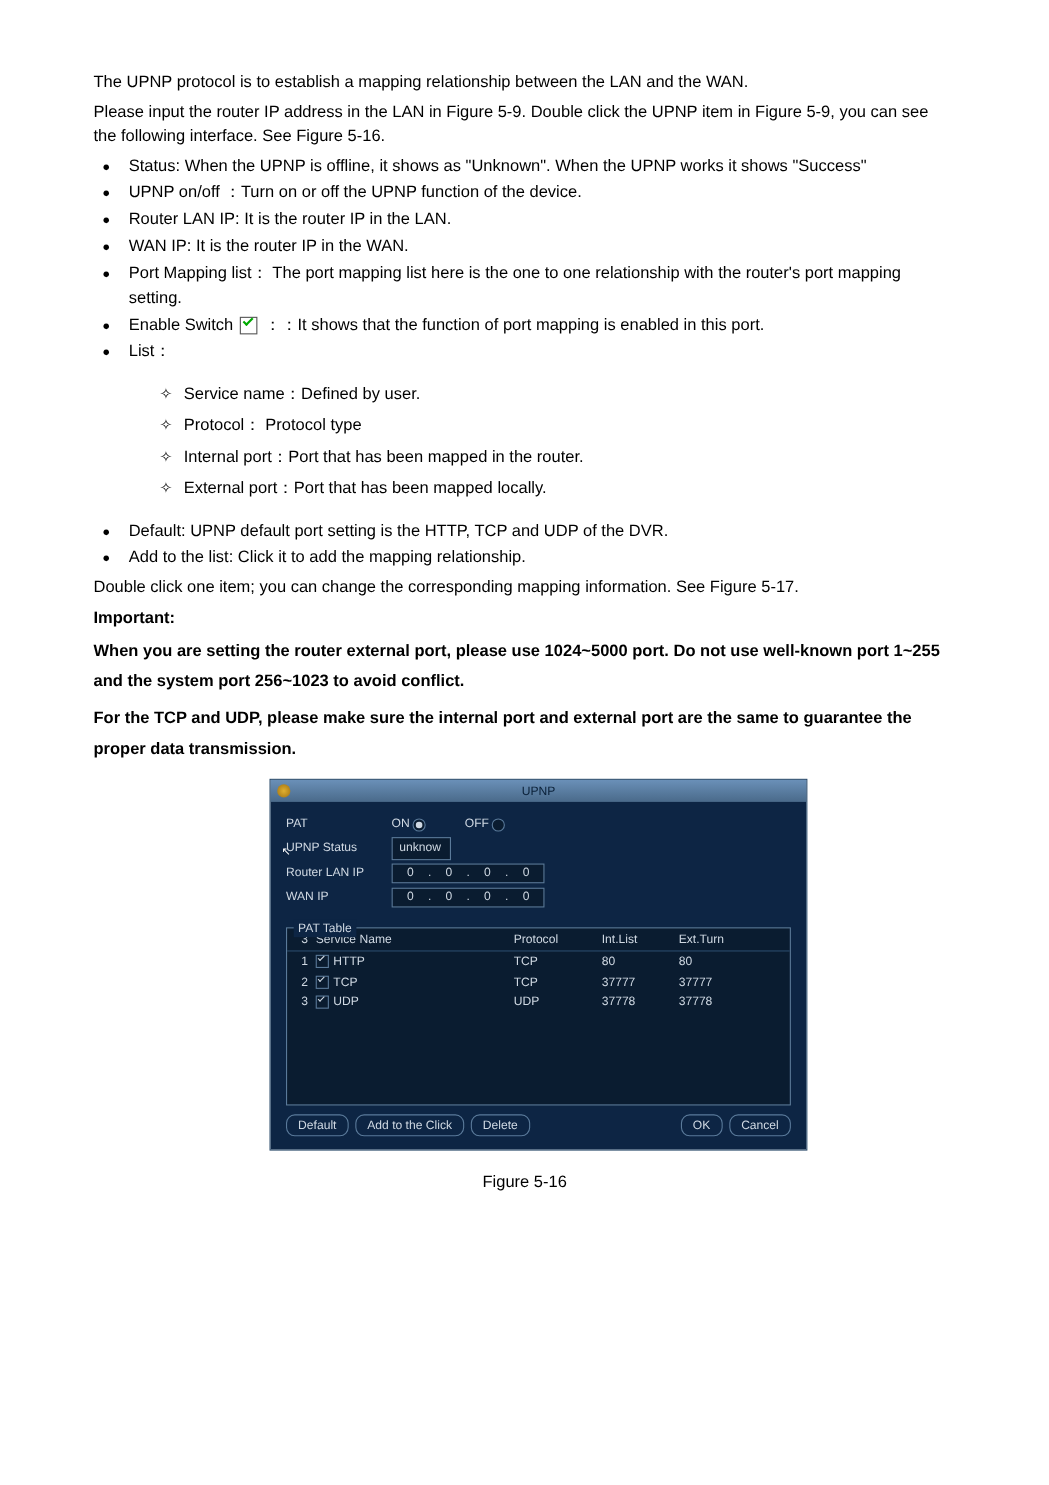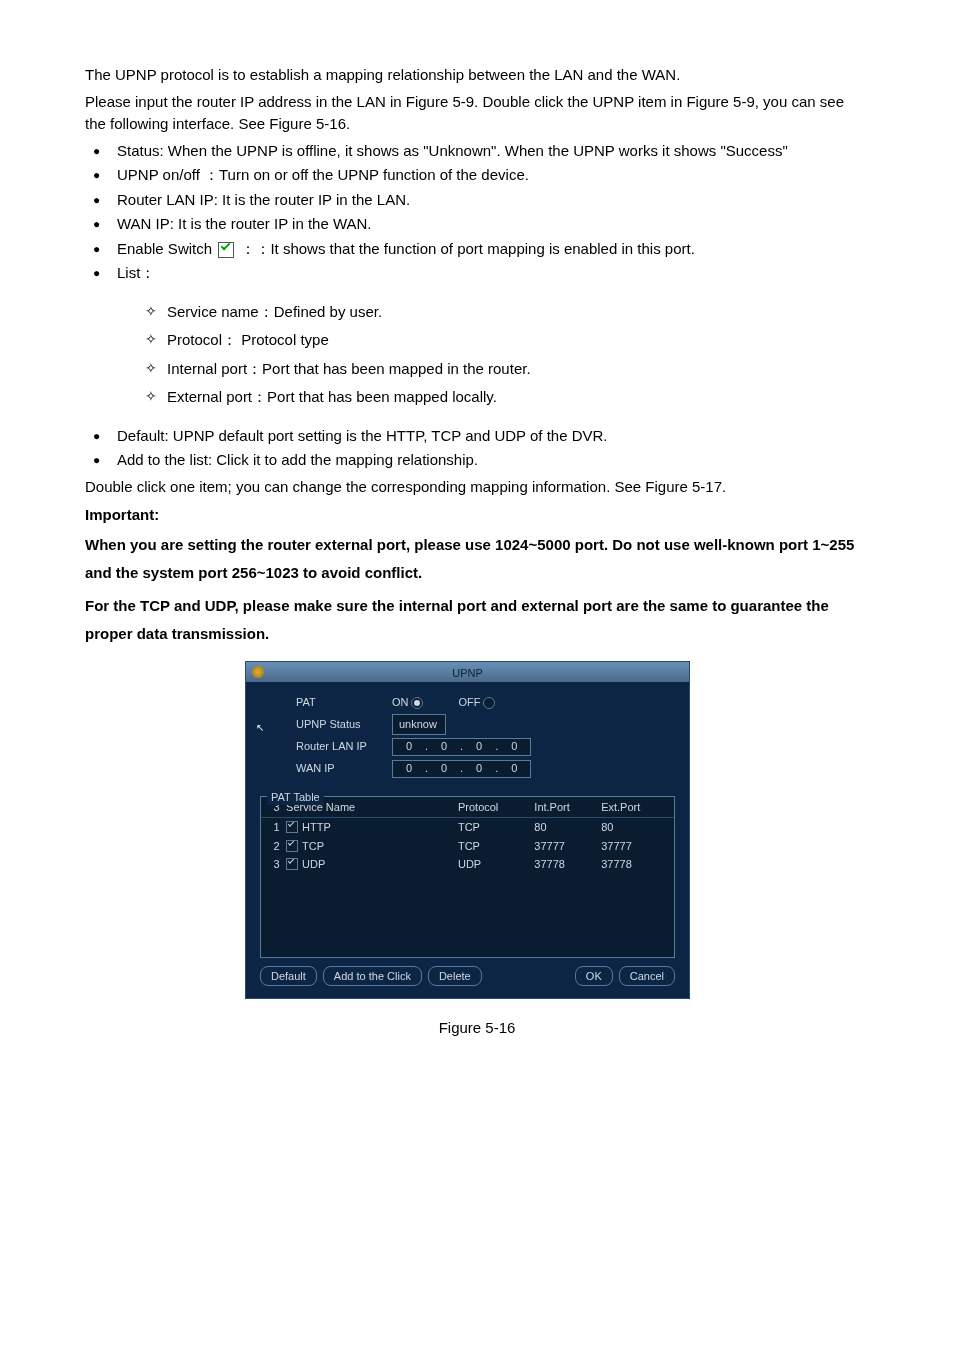--- a/index.html
+++ b/index.html
@@ -55,21 +55,21 @@
     position: absolute;
     left: 2px; top: 0px;
     width: 7px; height: 3px;
     border-left: 2px solid #0a0;
     border-bottom: 2px solid #0a0;
     transform: rotate(-45deg);
   }
   .bold { font-weight: bold; }
   .dialog-wrap {
     margin: 12px 0 0 160px;
-    width: 445px;
+    width: 489px;
   }
   .dialog {
     background: linear-gradient(#0d2544, #0d2544);
     border: 1px solid #2a4a6a;
     font-size: 11px;
     color: #cfd8e2;
     padding-bottom: 12px;
     position: relative;
   }
   .dlg-titlebar {
@@ -88,21 +88,21 @@
   .dlg-title {
     position: absolute;
     left: 50%;
     transform: translateX(-50%);
     top: 3px;
     color: #0a2038;
     font-weight: normal;
   }
   .dlg-body { padding: 10px 14px 0 14px; }
   .row { display: flex; align-items: center; height: 22px; }
-  .lbl { width: 96px; color: #cfd8e2; margin-left: 36px; }
+  .lbl { width: 96px; color: #cfd8e2; }
   .radio {
     display: inline-block;
     width: 10px; height: 10px;
     border-radius: 50%;
     border: 1px solid #5a7a9a;
     background: #0a1c30;
     vertical-align: middle;
     margin: 0 6px 0 2px;
     position: relative;
   }
@@ -213,20 +213,21 @@
 <body>
 
 <div class="para">The UPNP protocol is to establish a mapping relationship between the LAN and the WAN.</div>
 <div class="para">Please input the router IP address in the LAN in Figure 5-9. Double click the UPNP item in Figure 5-9, you can see the following interface. See Figure 5-16.</div>
 
 <ul class="bullet-list">
   <li>Status:  When the UPNP is offline, it shows as "Unknown". When the UPNP works it shows "Success"</li>
   <li>UPNP  on/off ：Turn on or off the UPNP function of the device.</li>
   <li>Router LAN IP: It is the router IP in the LAN.</li>
   <li>WAN IP: It is the router IP in the WAN.</li>
+  <li>Port Mapping list：  The port mapping list here is the one to one relationship with the router's port mapping setting.</li>
   <li>
     <span>Enable Switch </span>
     <span class="check-icon"></span>
     <span>：：It shows that the function of port mapping is enabled in this port.</span>
   </li>
   <li>List：</li>
 </ul>
 
 <ul class="sub-list" style="margin-left:28px;">
   <li>Service name：Defined by user.</li>
@@ -290,22 +291,22 @@
           <span class="ipseg">0</span>
         </span>
       </div>
 
       <div class="tableframe">
         <span class="tablelegend">PAT Table</span>
         <div class="thead">
           <span class="c-idx">3</span>
           <span class="c-name">Service Name</span>
           <span class="c-proto">Protocol</span>
-          <span class="c-int">Int.Port</span>
-          <span class="c-ext">Ext.Port</span>
+          <span class="c-int">Int.List</span>
+          <span class="c-ext">Ext.Turn</span>
         </div>
         <div class="trow">
           <span class="c-idx">1</span>
           <span class="c-name">
               <span class="chk"></span>
               <span>HTTP</span>
             </span>
           <span class="c-proto">TCP</span>
           <span class="c-int">80</span>
           <span class="c-ext">80</span>

